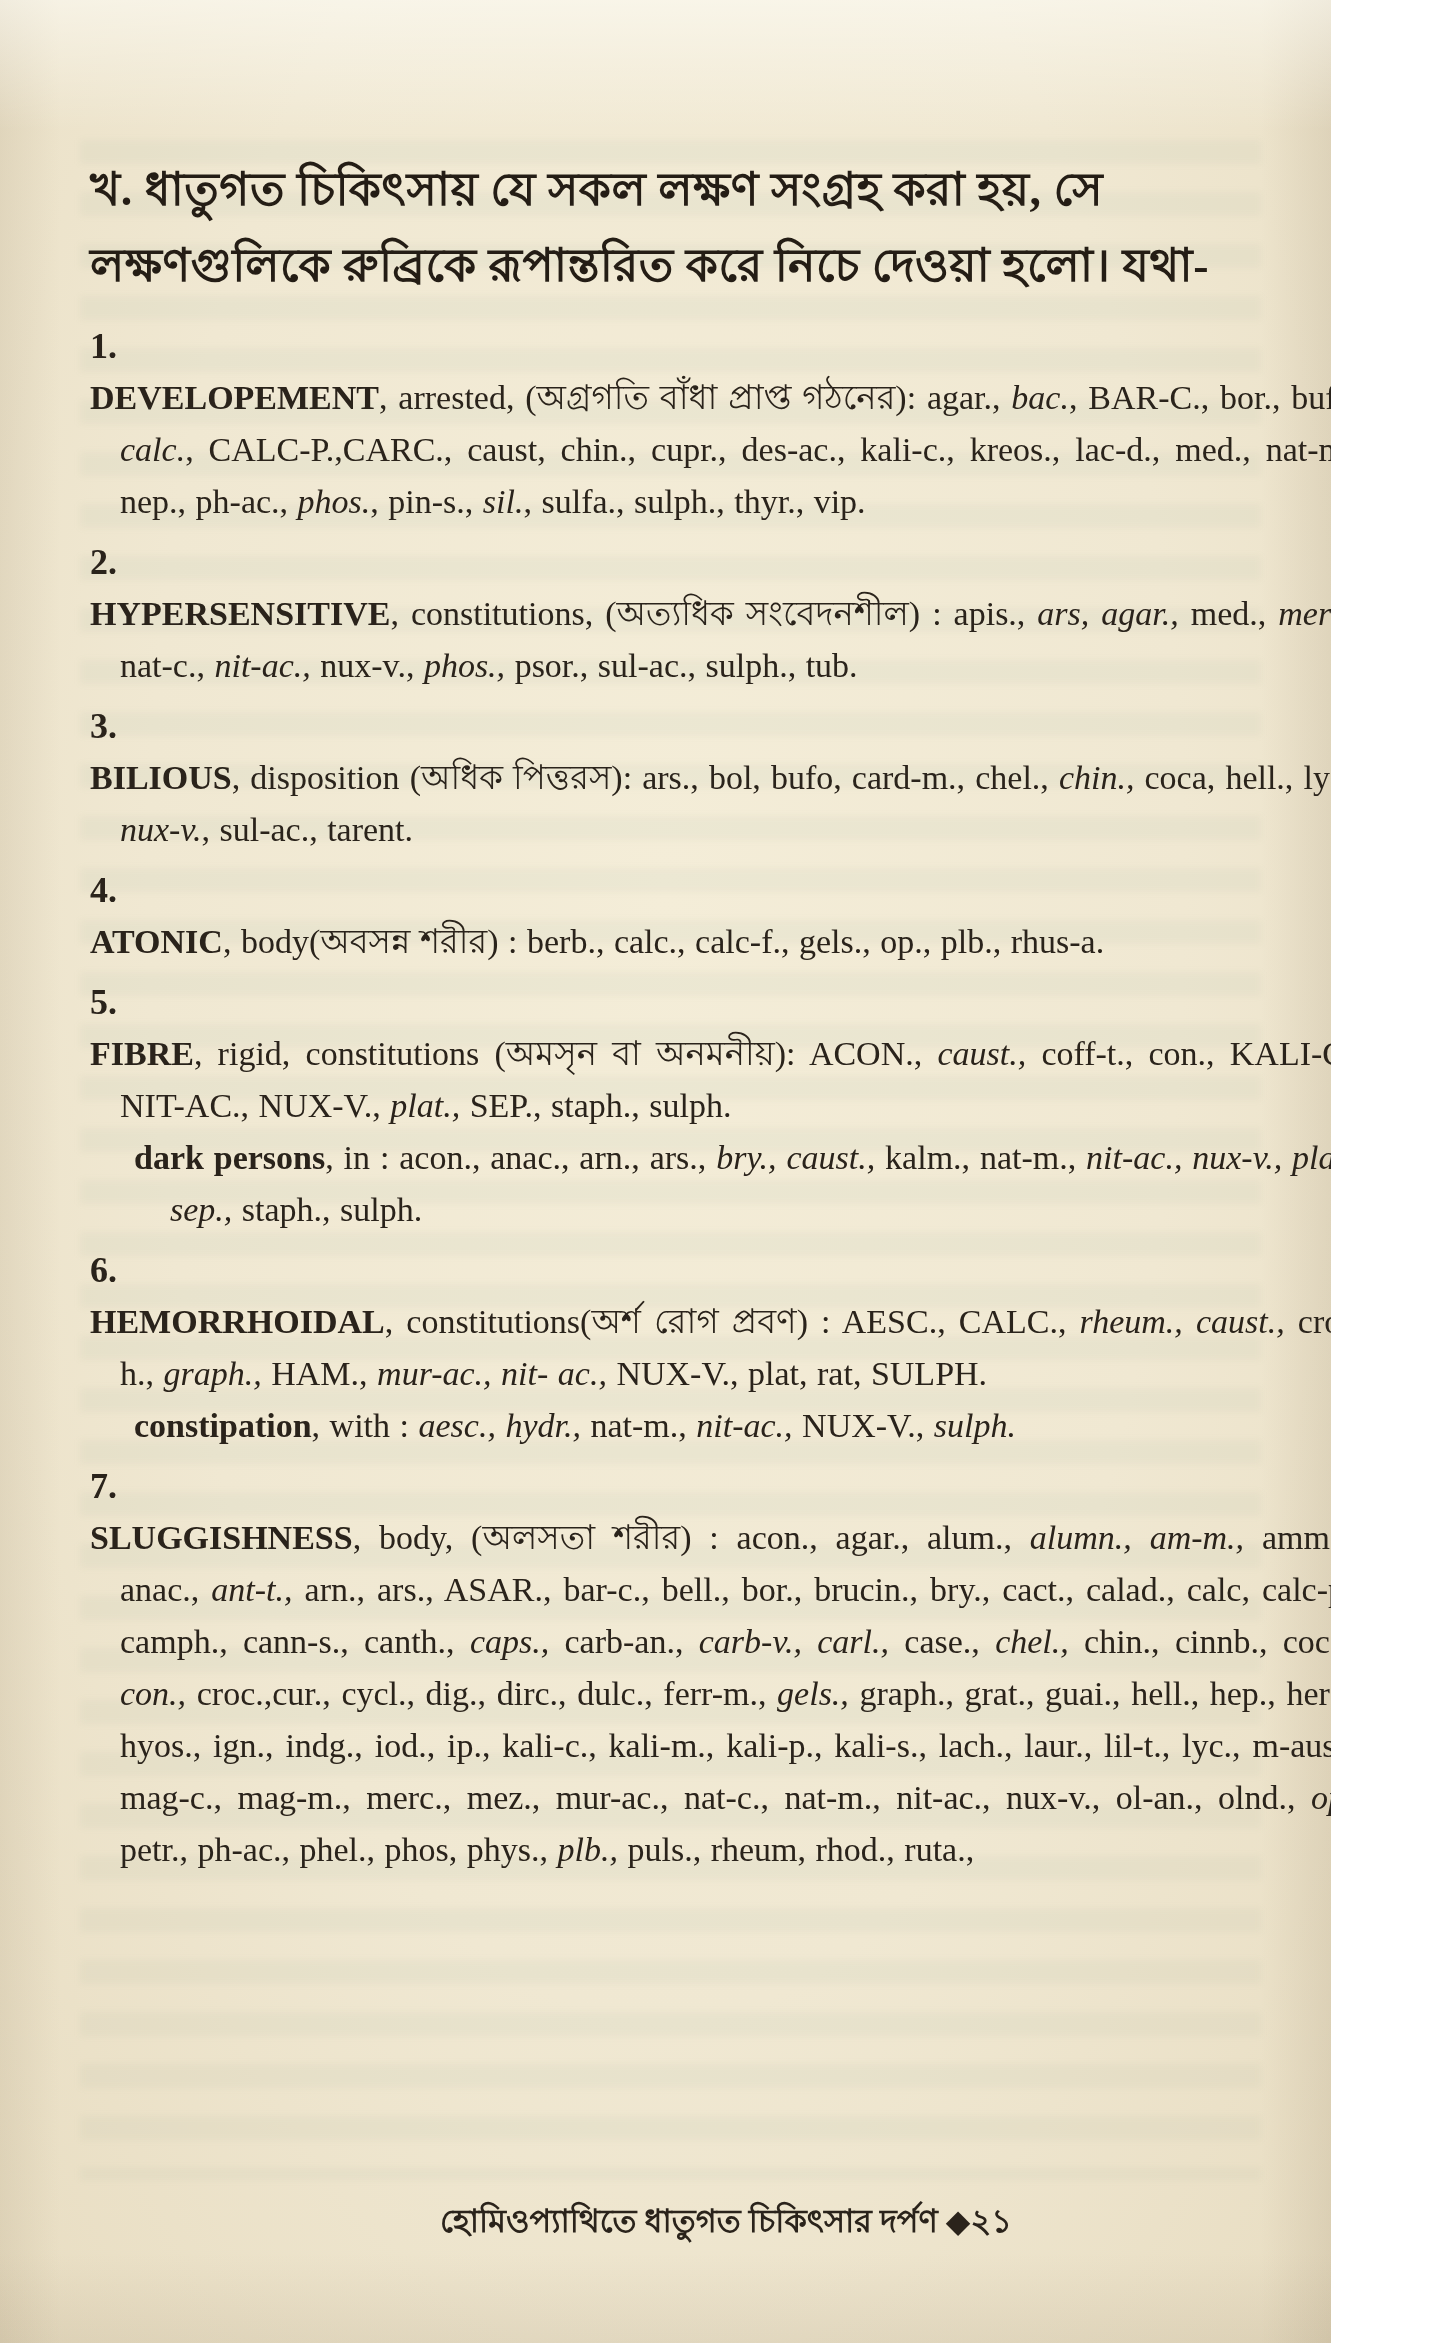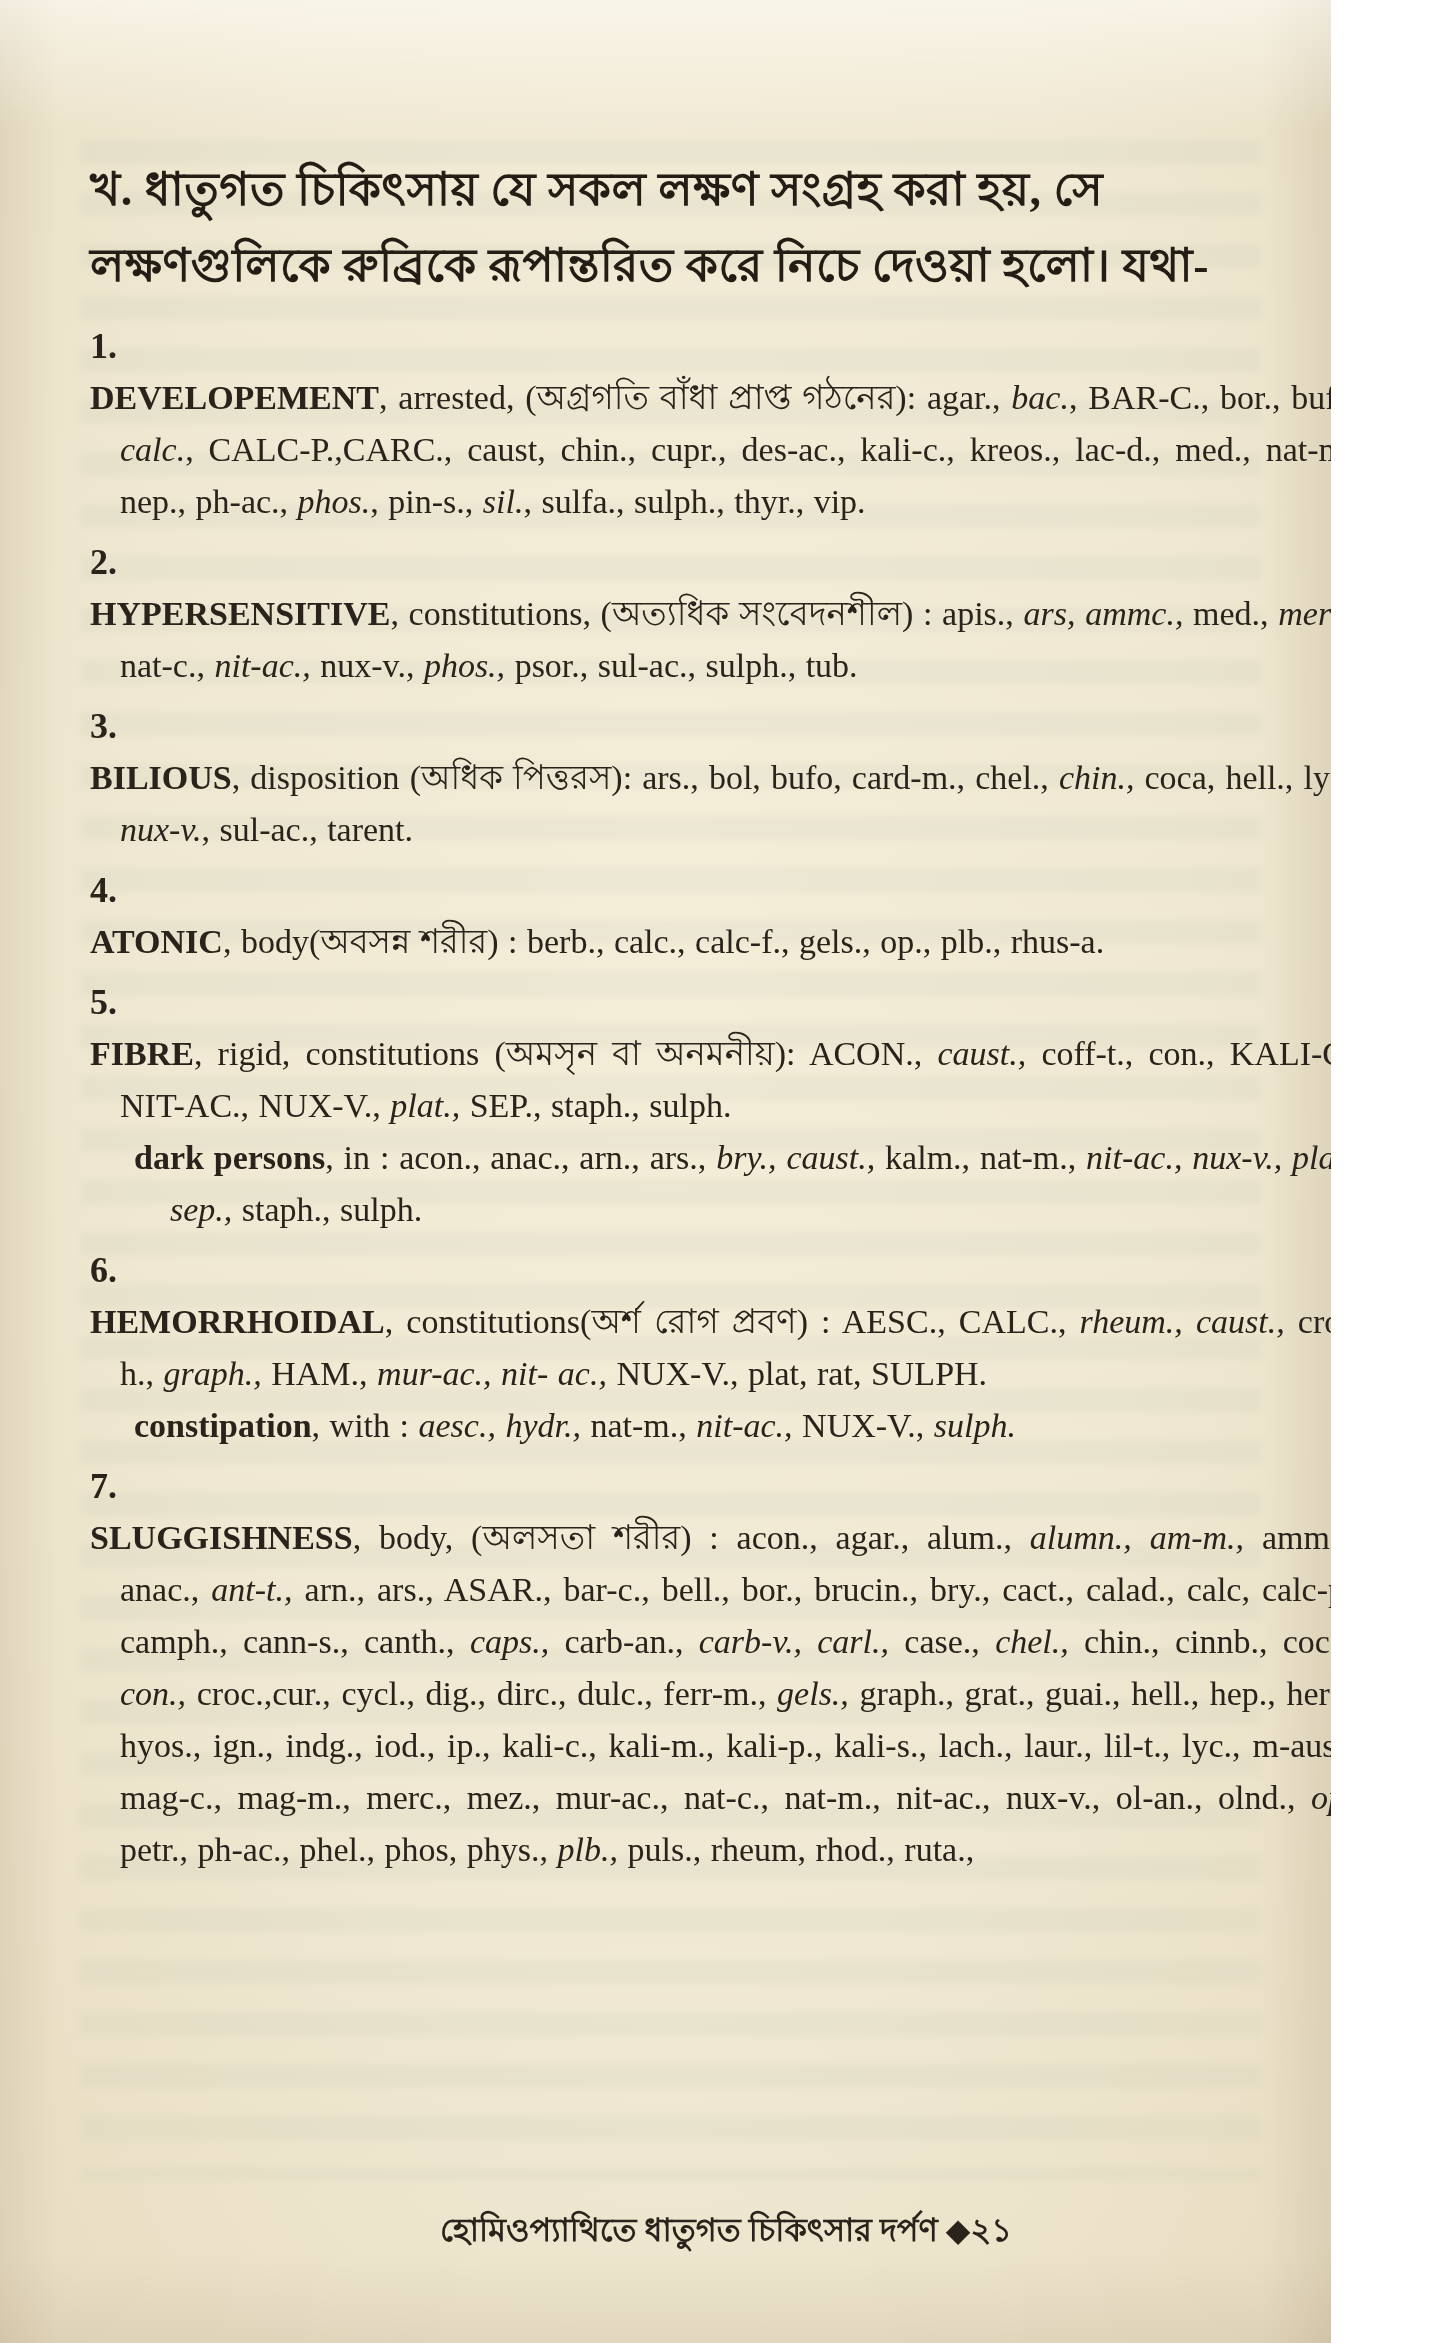--- a/index.html
+++ b/index.html
@@ -50,39 +50,38 @@
   .para.main{padding-left:30px;text-indent:-30px;}
   .para.sub{margin-left:44px;padding-left:36px;text-indent:-36px;}
   .b{font-weight:bold;}
   .i{font-style:italic;}
   .footer{
     position:absolute;left:90px;width:1272px;top:2196px;
     text-align:center;
     font-weight:bold;
     font-size:32px;
     color:#2a231b;
-    margin-top:9px;
   }
 </style>
 </head>
 <body>
 
 <div class="page">
   <div class="ghost"></div>
 
   <div class="content">
     <div class="bn-header">
       <div>খ. ধাতুগত চিকিৎসায় যে সকল লক্ষণ সংগ্রহ করা হয়, সে</div>
       <div>লক্ষণগুলিকে রুব্রিকে রূপান্তরিত করে নিচে দেওয়া হলো। যথা-</div>
     </div>
     <div>
         <div class="entry-number">1.</div>
         <div class="para main"><span class="b">DEVELOPEMENT</span><span>, arrested, (অগ্রগতি বাঁধা প্রাপ্ত গঠনের): agar., </span><span class="i">bac.</span><span>, BAR-C., bor., bufo, </span><span class="i">calc.</span><span>, CALC-P.,CARC., caust, chin., cupr., des-ac., kali-c., kreos., lac-d., med., nat-m., nep., ph-ac., </span><span class="i">phos.</span><span>, pin-s., </span><span class="i">sil.</span><span>, sulfa., sulph., thyr., vip.</span></div>
         <div class="entry-number">2.</div>
-        <div class="para main"><span class="b">HYPERSENSITIVE</span><span>, constitutions, (অত্যধিক সংবেদনশীল) : apis., </span><span class="i">ars,</span><span> </span><span class="i">ammc.,</span><span> med., </span><span class="i">merc.,</span><span> nat-c., </span><span class="i">nit-ac.,</span><span> nux-v., </span><span class="i">phos.,</span><span> psor., sul-ac., sulph., tub.</span></div>
+        <div class="para main"><span class="b">HYPERSENSITIVE</span><span>, constitutions, (অত্যধিক সংবেদনশীল) : apis., </span><span class="i">ars,</span><span> </span><span class="i">agar.,</span><span> med., </span><span class="i">merc.,</span><span> nat-c., </span><span class="i">nit-ac.,</span><span> nux-v., </span><span class="i">phos.,</span><span> psor., sul-ac., sulph., tub.</span></div>
         <div class="entry-number">3.</div>
         <div class="para main"><span class="b">BILIOUS</span><span>, disposition (অধিক পিত্তরস): ars., bol, bufo, card-m., chel., </span><span class="i">chin.,</span><span> coca, hell., lyc., </span><span class="i">nux-v.</span><span>, sul-ac., tarent.</span></div>
         <div class="entry-number">4.</div>
         <div class="para main"><span class="b">ATONIC</span><span>, body(অবসন্ন শরীর) : berb., calc., calc-f., gels., op., plb., rhus-a.</span></div>
         <div class="entry-number">5.</div>
         <div class="para main"><span class="b">FIBRE</span><span>, rigid, constitutions (অমসৃন বা অনমনীয়): ACON., </span><span class="i">caust.,</span><span> coff-t., con., KALI-C., NIT-AC., NUX-V., </span><span class="i">plat.,</span><span> SEP., staph., sulph.</span></div>
         <div class="para sub"><span class="b">dark persons</span><span>, in :  acon., anac., arn., ars., </span><span class="i">bry., caust.,</span><span> kalm., nat-m., </span><span class="i">nit-ac., nux-v., plat., sep.,</span><span> staph., sulph.</span></div>
         <div class="entry-number">6.</div>
         <div class="para main"><span class="b">HEMORRHOIDAL</span><span>, constitutions(অর্শ রোগ প্রবণ) : AESC., CALC., </span><span class="i">rheum., caust.,</span><span> crot-h., </span><span class="i">graph.,</span><span> HAM., </span><span class="i">mur-ac., nit- ac.,</span><span> NUX-V., plat, rat, SULPH.</span></div>
         <div class="para sub"><span class="b">constipation</span><span>, with : </span><span class="i">aesc., hydr.,</span><span> nat-m., </span><span class="i">nit-ac.,</span><span> NUX-V., </span><span class="i">sulph.</span></div>

